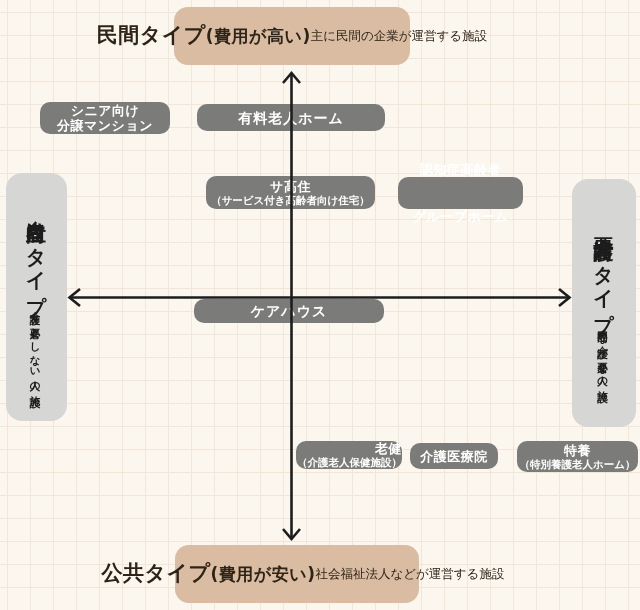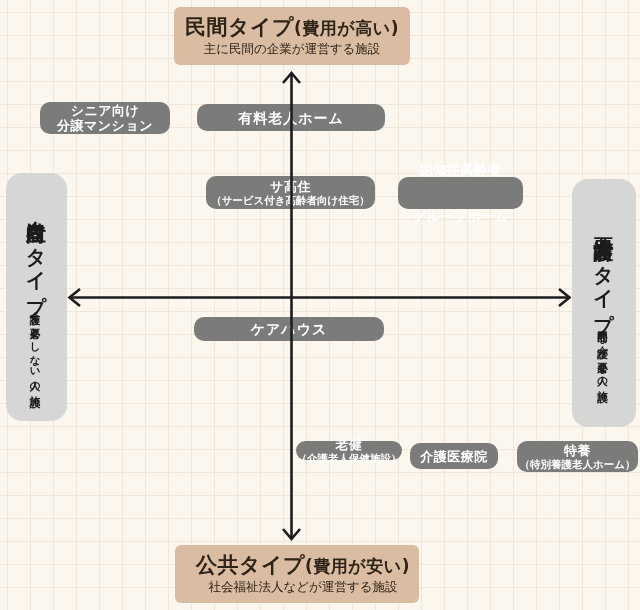--- a/index.html
+++ b/index.html
@@ -15,22 +15,22 @@
       linear-gradient(to bottom, #f2e6d8 1px, transparent 1px);
     background-size:23px 23px;
     background-position:7px 12px;
   }
   
   .axes-svg{position:absolute;left:0;top:0;z-index:6;pointer-events:none;}
 
   
   .tan-box{
     position:absolute;z-index:3;
-    background:#d9bca2;border-radius:6px;
-    display:flex;flex-direction:column;align-items:center;justify-content:center;
+    background:#d9bca2;border-radius:14px;
+    display:flex;flex-direction:row;align-items:center;justify-content:center;
     color:#2e2317;text-align:right;
   }
   .tan-box .t-title{font-size:21px;font-weight:bold;line-height:25px;letter-spacing:.5px;white-space:nowrap;}
   .tan-box .t-paren{font-size:17px;font-weight:bold;}
   .tan-box .t-sub{font-size:12.5px;font-weight:normal;line-height:16px;white-space:nowrap;}
 
   .tan-top{left:174px;top:7px;width:236px;height:58px;}
   .tan-bottom{left:175px;top:545px;width:232px;height:58px;padding-left:12px;}
 
   
@@ -55,22 +55,22 @@
     text-align:center;white-space:nowrap;border-radius:10px;
   }
   .fac .f-main{font-size:13px;font-weight:bold;line-height:15px;letter-spacing:.5px;}
   .fac .f-big{font-size:14px;font-weight:bold;line-height:16px;letter-spacing:1px;}
   .fac .f-sub{font-size:10.5px;font-weight:bold;line-height:13px;letter-spacing:0;}
 
   .fac-0{left:40px;top:102px;width:130px;height:32px;}
   .fac-1{left:197px;top:104px;width:188px;height:27px;}
   .fac-2{left:206px;top:176px;width:169px;height:33px;}
   .fac-3{left:398px;top:177px;width:125px;height:32px;gap:32px;}
-  .fac-4{left:194px;top:317px;width:190px;height:24px;}
-  .fac-5{left:296px;top:441px;width:106px;height:19px;}
+  .fac-4{left:194px;top:299px;width:190px;height:24px;}
+  .fac-5{left:296px;top:441px;width:106px;height:28px;align-items:flex-end;}
   .fac-6{left:410px;top:443px;width:88px;height:26px;}
   .fac-7{left:517px;top:441px;width:121px;height:31px;}
 </style>
 </head>
 <body>
 
 <div class="canvas">
 
   <div class="tan-box tan-top">
     <div class="t-title"><span>民間タイプ</span><span class="t-paren">(費用が高い)</span></div>

